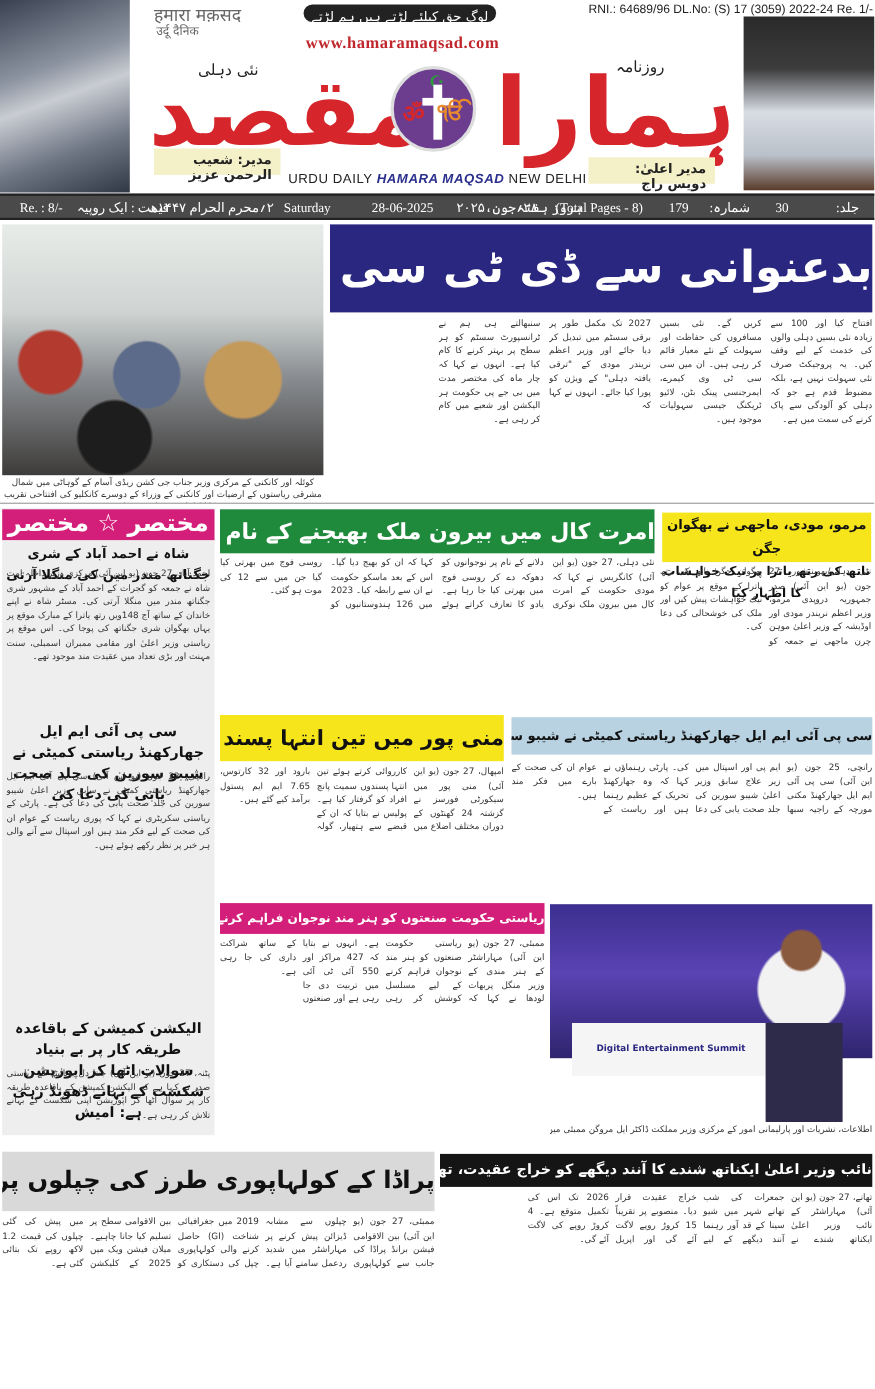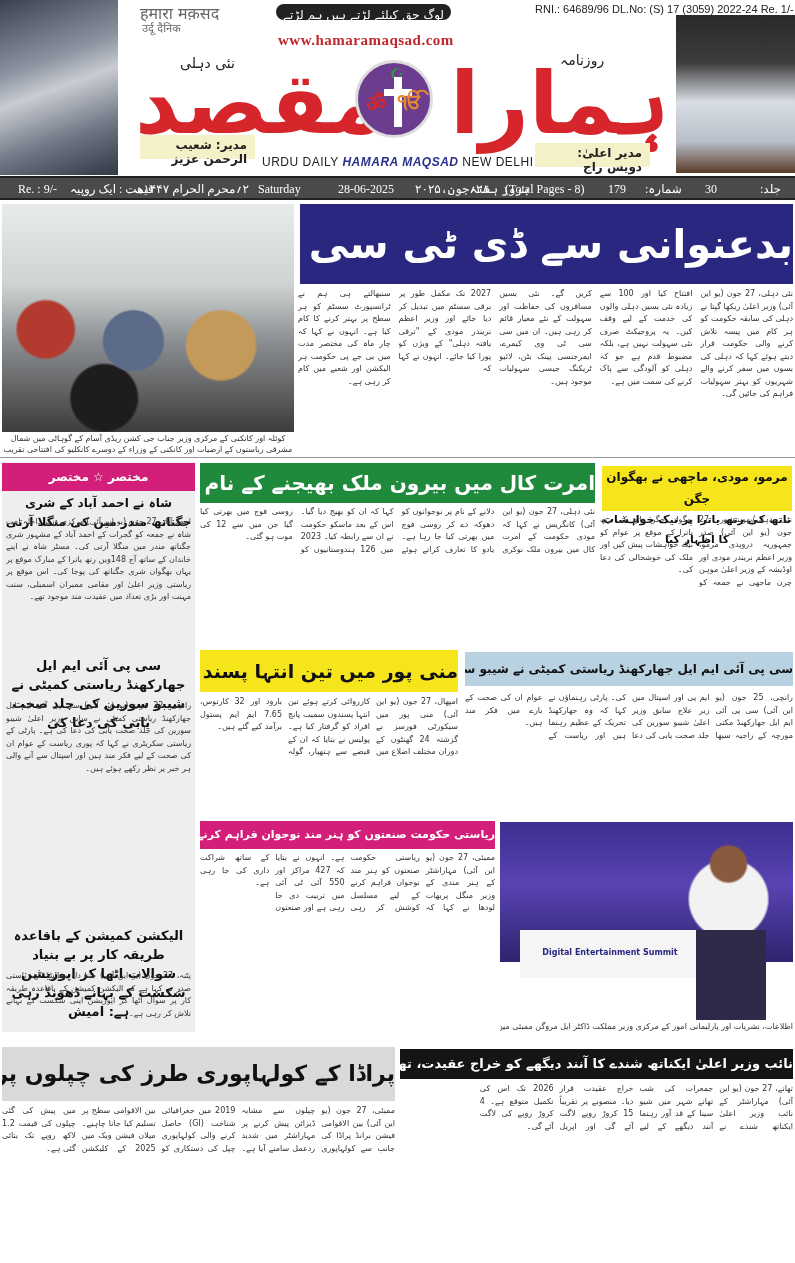--- a/index.html
+++ b/index.html
@@ -85,48 +85,47 @@
 <div class="abs editor-box" style="left:140px;top:135px;width:115px;height:24px;">مدیر: شعیب الرحمن عزیز</div>
 <div class="abs editor-box" style="left:535px;top:143px;width:115px;height:24px;">مدیر اعلیٰ: دویس راج مضطر</div>
 <div class="abs eng-line">
   <span>URDU DAILY</span>
   <b>HAMARA MAQSAD</b>
   <span>NEW DELHI</span>
 </div>
 <div class="abs photo speaker" style="left:676px;top:15px;width:119px;height:158px;"></div>
 
 <div class="abs dateline">
-  <span style="left:18px;">Re. :  9/-</span>
+  <span style="left:18px;">Re. :  8/-</span>
   <span style="left:70px;direction:rtl;">قیمت : ایک روپیہ</span>
   <span style="left:135px;direction:rtl;">۲؍محرم الحرام ۱۴۴۷ھ</span>
   <span style="left:258px;">Saturday</span>
   <span style="left:338px;">28-06-2025</span>
   <span style="left:415px;direction:rtl;">۲۸؍جون،۲۰۲۵</span>
   <span style="left:470px;direction:rtl;">بروز  ہفتہ</span>
   <span style="left:505px;">(Total Pages - 8)</span>
   <span style="left:608px;">179</span>
   <span style="left:645px;direction:rtl;">شمارہ:</span>
   <span style="left:705px;">30</span>
   <span style="left:760px;direction:rtl;">جلد:</span>
 </div>
 
 <div class="abs crowd" style="left:2px;top:204px;width:292px;height:228px;"></div>
 <div class="abs caption" style="left:2px;top:433px;width:292px;height:24px;">کوئلہ اور کانکنی کے مرکزی وزیر جناب جی کشن ریڈی آسام کے گوہاٹی میں شمال مشرقی ریاستوں کے ارضیات اور کانکنی کے وزراء کے دوسرے کانکلیو کی افتتاحی تقریب میں میڈیا کارکنان سے بات چیت کرتے ہوئے۔</div>
 <div class="abs banner b-navy" style="left:300px;top:204px;width:493px;height:80px;font-size:40px;line-height:80px;">بدعنوانی سے ڈی ٹی سی کو برباد کیا گیا: ریکھا گپتا</div>
 <div class="abs col-grid" style="left:298px;top:288px;width:495px;height:165px;grid-template-columns:repeat(5,1fr);">
-  <div class="body-text">نئی دہلی، 27 جون (یو این آئی) وزیر اعلیٰ ریکھا گپتا نے دہلی کی سابقہ حکومت کو ہر کام میں پیسہ تلاش کرنے والی حکومت قرار دیتے ہوئے کہا کہ دہلی کی بسوں میں سفر کرنے والے شہریوں کو بہتر سہولیات فراہم کی جائیں گی۔</div>
   <div class="body-text">افتتاح کیا اور 100 سے زیادہ نئی بسیں دہلی والوں کی خدمت کے لیے وقف کیں۔ یہ پروجیکٹ صرف نئی سہولت نہیں ہے، بلکہ مضبوط قدم ہے جو کہ دہلی کو آلودگی سے پاک کرنے کی سمت میں ہے۔</div>
   <div class="body-text">کریں گے۔ نئی بسیں مسافروں کی حفاظت اور سہولت کے نئے معیار قائم کر رہی ہیں۔ ان میں سی سی ٹی وی کیمرے، ایمرجنسی پینک بٹن، لائیو ٹریکنگ جیسی سہولیات موجود ہیں۔</div>
   <div class="body-text">2027 تک مکمل طور پر برقی سسٹم میں تبدیل کر دیا جائے اور وزیر اعظم نریندر مودی کے "ترقی یافتہ دہلی" کے ویژن کو پورا کیا جائے۔ انہوں نے کہا کہ</div>
   <div class="body-text">سنبھالتے ہی ہم نے ٹرانسپورٹ سسٹم کو ہر سطح پر بہتر کرنے کا کام کیا ہے۔ انہوں نے کہا کہ چار ماہ کی مختصر مدت میں بی جے پی حکومت ہر الیکشن اور شعبے میں کام کر رہی ہے۔</div>
 </div>
 <div class="abs rule" style="left:0;top:457px;width:795px;height:1px;"></div>
 
 <div class="abs grey-panel" style="left:2px;top:462px;width:193px;height:570px;"></div>
-<div class="abs banner b-pink" style="left:2px;top:463px;width:193px;height:28px;font-size:12px;line-height:28px;">مختصر ☆ مختصر</div>
+<div class="abs banner b-pink" style="left:2px;top:463px;width:193px;height:28px;font-size:22px;line-height:28px;">مختصر ☆ مختصر</div>
 <div class="abs sub-head" style="left:4px;top:494px;width:189px;height:20px;font-size:12px;">شاہ نے احمد آباد کے شری جگناتھ مندر میں کی منگلا آرتی</div>
 <div class="abs body-text" style="left:6px;top:516px;width:185px;height:135px;">احمد آباد، 27 جون (یو این آئی) مرکزی وزیر داخلہ امت شاہ نے جمعہ کو گجرات کے احمد آباد کے مشہور شری جگناتھ مندر میں منگلا آرتی کی۔ مسٹر شاہ نے اپنے خاندان کے ساتھ آج 148ویں رتھ یاترا کے مبارک موقع پر یہاں بھگوان شری جگناتھ کی پوجا کی۔ اس موقع پر ریاستی وزیر اعلیٰ اور مقامی ممبران اسمبلی، سنت مہنت اور بڑی تعداد میں عقیدت مند موجود تھے۔</div>
 <div class="abs sub-head" style="left:6px;top:656px;width:185px;height:40px;white-space:normal;">سی پی آئی ایم ایل جھارکھنڈ ریاستی کمیٹی نے شیبو سورین کی جلد صحت یابی کی دعا کی</div>
 <div class="abs body-text" style="left:6px;top:700px;width:185px;height:220px;">رانچی، 22 جون (یو این آئی) سی پی آئی ایم ایل جھارکھنڈ ریاستی کمیٹی نے سابق وزیر اعلیٰ شیبو سورین کی جلد صحت یابی کی دعا کی ہے۔ پارٹی کے ریاستی سکریٹری نے کہا کہ پوری ریاست کے عوام ان کی صحت کے لیے فکر مند ہیں اور اسپتال سے آنے والی ہر خبر پر نظر رکھے ہوئے ہیں۔</div>
 <div class="abs sub-head" style="left:6px;top:926px;width:185px;height:40px;white-space:normal;">الیکشن کمیشن کے باقاعدہ طریقہ کار پر بے بنیاد سوالات اٹھا کر اپوزیشن شکست کے بہانے ڈھونڈ رہی ہے: امیش</div>
 <div class="abs body-text" style="left:6px;top:970px;width:185px;height:60px;">پٹنہ، 27 جون (یو این آئی) جنتا دل یونائیٹڈ کے ریاستی صدر نے کہا ہے کہ الیکشن کمیشن کے باقاعدہ طریقہ کار پر سوال اٹھا کر اپوزیشن اپنی شکست کے بہانے تلاش کر رہی ہے۔</div>
 
 <div class="abs banner b-green" style="left:200px;top:463px;width:395px;height:40px;font-size:20px;line-height:40px;">امرت کال میں بیرون ملک بھیجنے کے نام پر روسی فوج میں بھرتی: کانگریس</div>
 <div class="abs body-text" style="left:200px;top:506px;width:395px;height:136px;column-count:4;column-gap:8px;">نئی دہلی، 27 جون (یو این آئی) کانگریس نے کہا کہ مودی حکومت کے امرت کال میں بیرون ملک نوکری دلانے کے نام پر نوجوانوں کو دھوکہ دے کر روسی فوج میں بھرتی کیا جا رہا ہے۔ یادو کا تعارف کراتے ہوئے کہا کہ ان کو بھیج دیا گیا۔ اس کے بعد ماسکو حکومت نے ان سے رابطہ کیا۔ 2023 میں 126 ہندوستانیوں کو روسی فوج میں بھرتی کیا گیا جن میں سے 12 کی موت ہو گئی۔</div>
 

